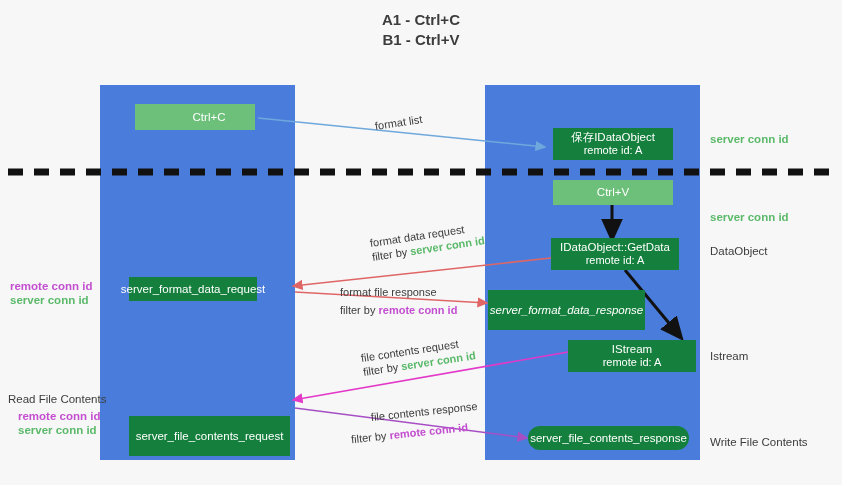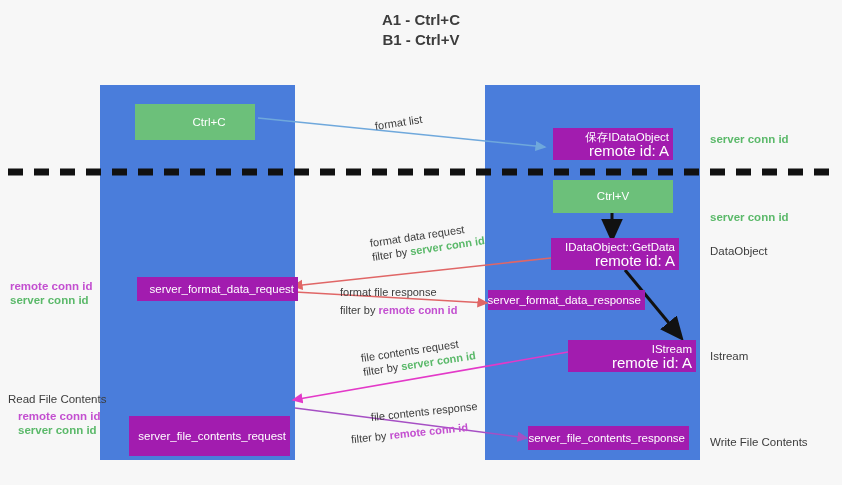--- a/index.html
+++ b/index.html
@@ -58,22 +58,22 @@
     flex-direction: column;
     align-items: center;
     justify-content: center;
     color: #ffffff;
     font-size: 11.5px;
     line-height: 13px;
     text-align: center;
     padding: 2px 4px;
   }
   .box-green { background: #6cc07a; }
-  .box-orange { background: #a21caf; align-items: flex-end; }
-  .box .l2 { font-size: 15px; }
+  .box-orange { background: #15803d; }
+  .box .l2 { font-size: 11px; }
 
   
   .lbl {
     font-size: 11.5px;
     color: #3c3c3c;
     line-height: 14px;
     white-space: nowrap;
   }
   .lbl-green { color: #5bb96a; font-weight: bold; }
   .lbl-purple { color: #c34fd0; font-weight: bold; }
@@ -147,56 +147,56 @@
 
     <line x1="551" y1="258" x2="293" y2="286" stroke="#e06666" stroke-width="1.6" marker-end="url(#ah-red)"></line>
 
     <line x1="295" y1="292" x2="487" y2="303" stroke="#e06666" stroke-width="1.6" marker-end="url(#ah-red)"></line>
 
     <line x1="568" y1="352" x2="293" y2="400" stroke="#e339c8" stroke-width="1.6" marker-end="url(#ah-mag)"></line>
 
     <line x1="295" y1="408" x2="527" y2="438" stroke="#a64fc4" stroke-width="1.6" marker-end="url(#ah-pur)"></line>
   </svg>
 
-  <div class="abs box box-green" style="left:135px; top:104px; width:120px; height:36px;padding-left:32px;">
+  <div class="abs box box-green" style="left:135px; top:104px; width:120px; height:26px;padding-left:32px;">
     <div>Ctrl+C</div>
   </div>
 
   <div class="abs box box-orange" style="left:553px; top:128px; width:120px; height:32px;">
     <div>保存IDataObject</div>
     <div class="l2">remote id: A</div>
   </div>
 
-  <div class="abs box box-green" style="left:553px; top:180px; width:120px; height:33px;text-align:right;">
+  <div class="abs box box-green" style="left:553px; top:180px; width:120px; height:25px;text-align:right;">
     <div>Ctrl+V</div>
   </div>
 
   <div class="abs box box-orange" style="left:551px; top:238px; width:128px; height:32px;">
     <div>IDataObject::GetData</div>
     <div class="l2">remote id: A</div>
   </div>
 
   <div class="abs box box-orange" style="left:568px; top:340px; width:128px; height:32px;">
     <div>IStream</div>
     <div class="l2">remote id: A</div>
   </div>
 
-  <div class="abs box box-orange" style="left:129px; top:277px; width:161px; height:24px;margin-left:8px;">
+  <div class="abs box box-orange" style="left:129px; top:277px; width:128px; height:24px;">
     <div>server_format_data_request</div>
   </div>
 
-  <div class="abs box box-orange" style="left:488px; top:290px; width:157px; height:20px;">
+  <div class="abs box box-orange" style="left:488px; top:290px; width:157px; height:40px;font-style:italic;">
     <div>server_format_data_response</div>
   </div>
 
   <div class="abs box box-orange" style="left:129px; top:416px; width:161px; height:40px;">
     <div>server_file_contents_request</div>
   </div>
 
-  <div class="abs box box-orange" style="left:528px; top:426px; width:161px; height:24px;">
+  <div class="abs box box-orange" style="left:528px; top:426px; width:161px; height:24px;border-radius:12px;">
     <div>server_file_contents_response</div>
   </div>
 
   <div class="abs flowlbl rot-up" style="left:375px; top:119px;">format list</div>
 
   <div class="abs stack rot-up" style="left:371px; top:236px;">
     <div class="flowlbl">format data request</div>
     <div class="flowlbl">
       <span>filter by</span>
       <span class="lbl-green">server conn id</span>

